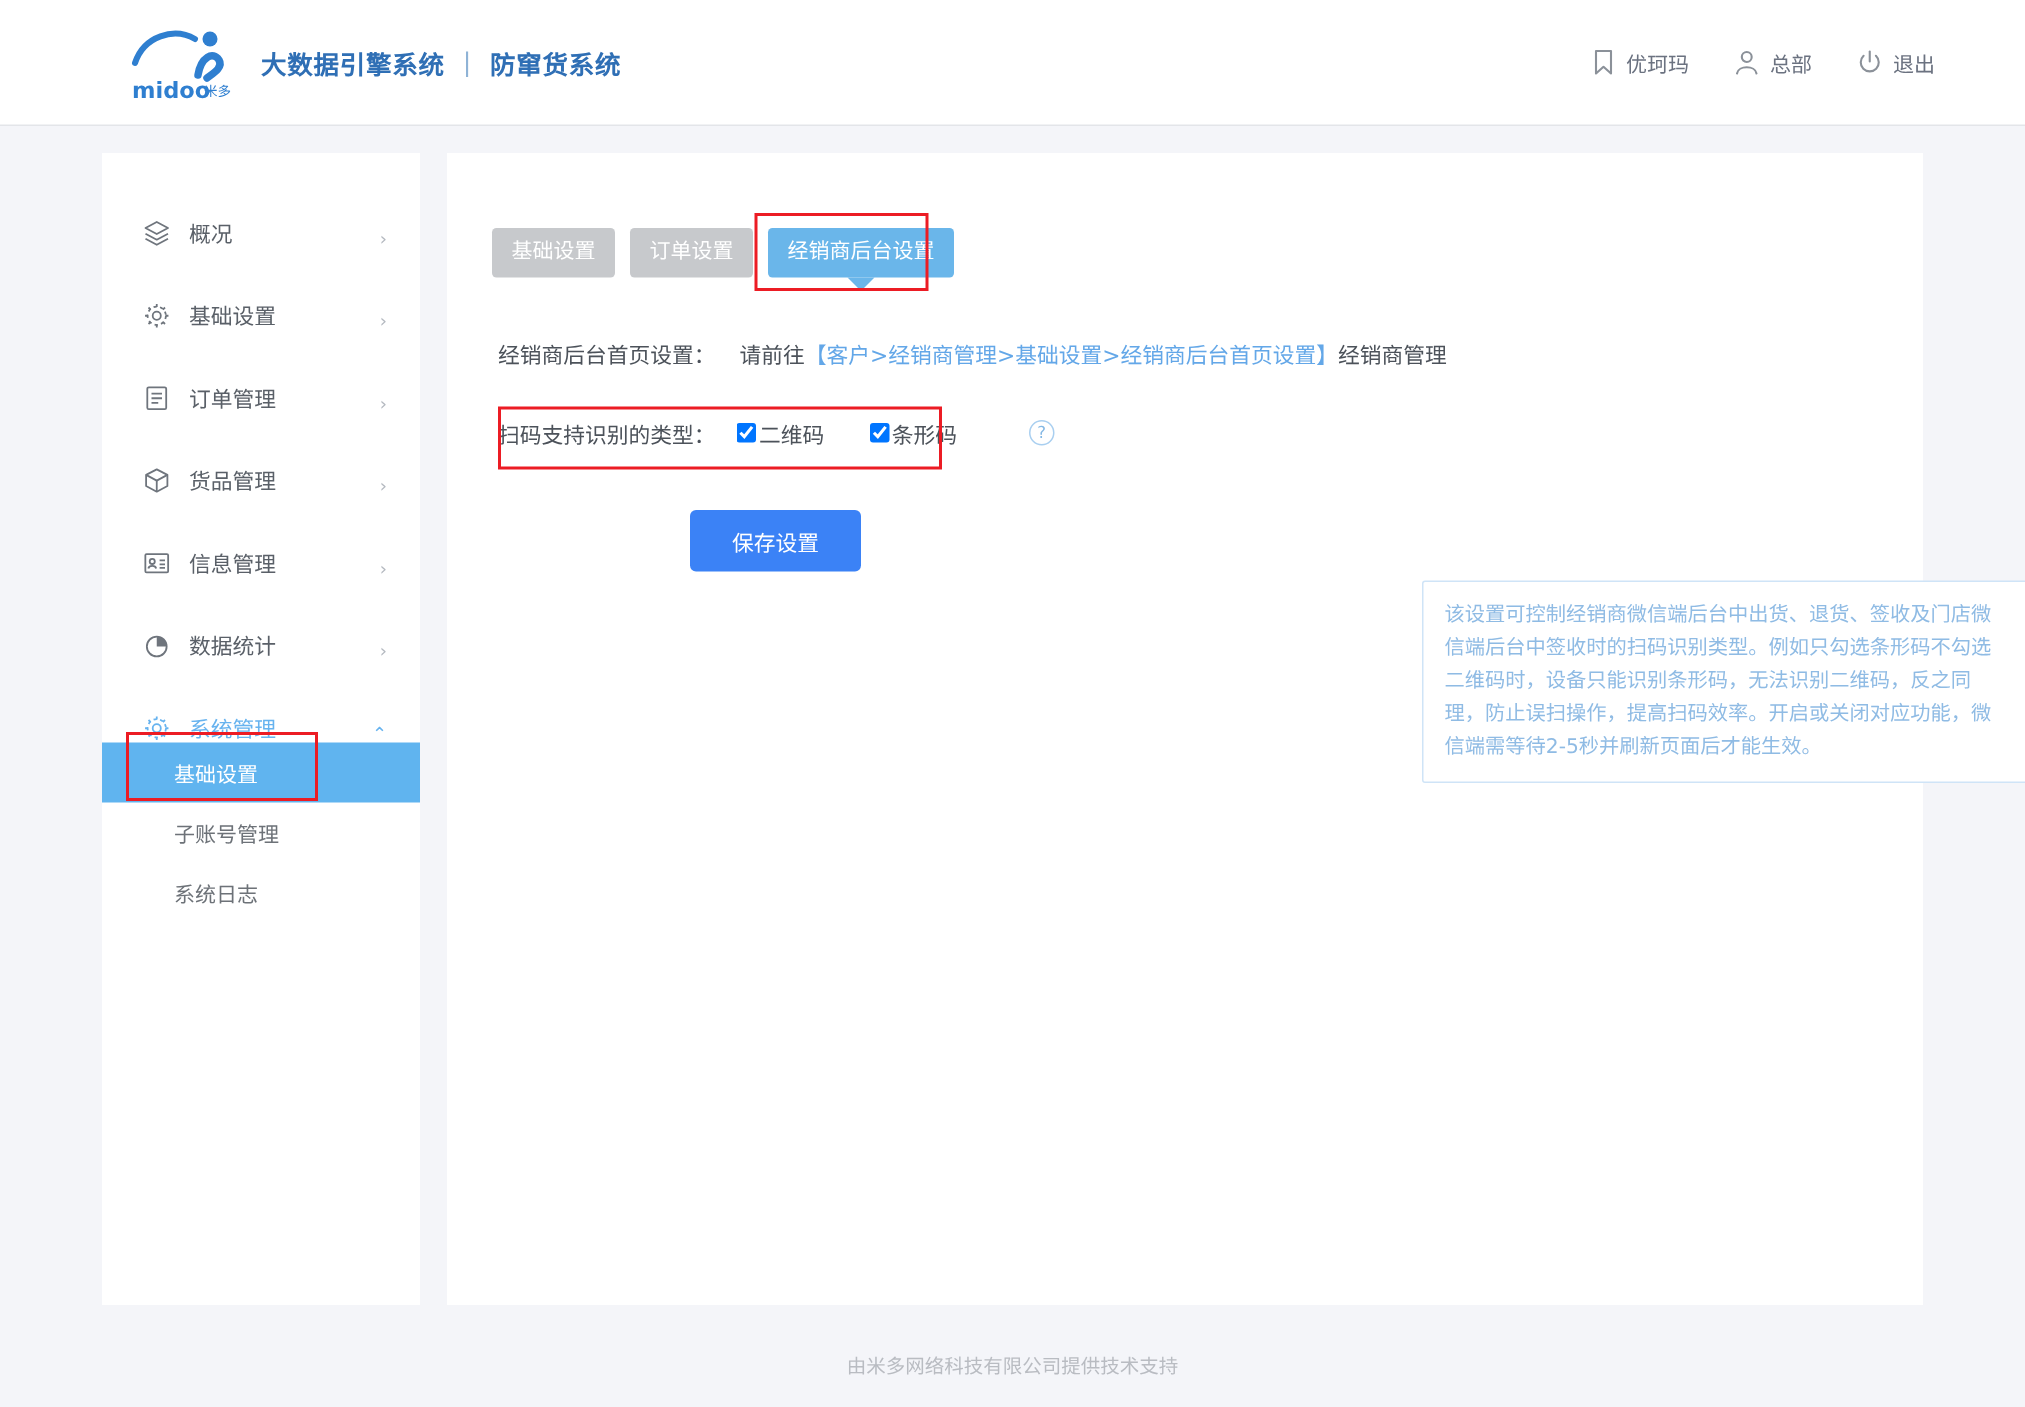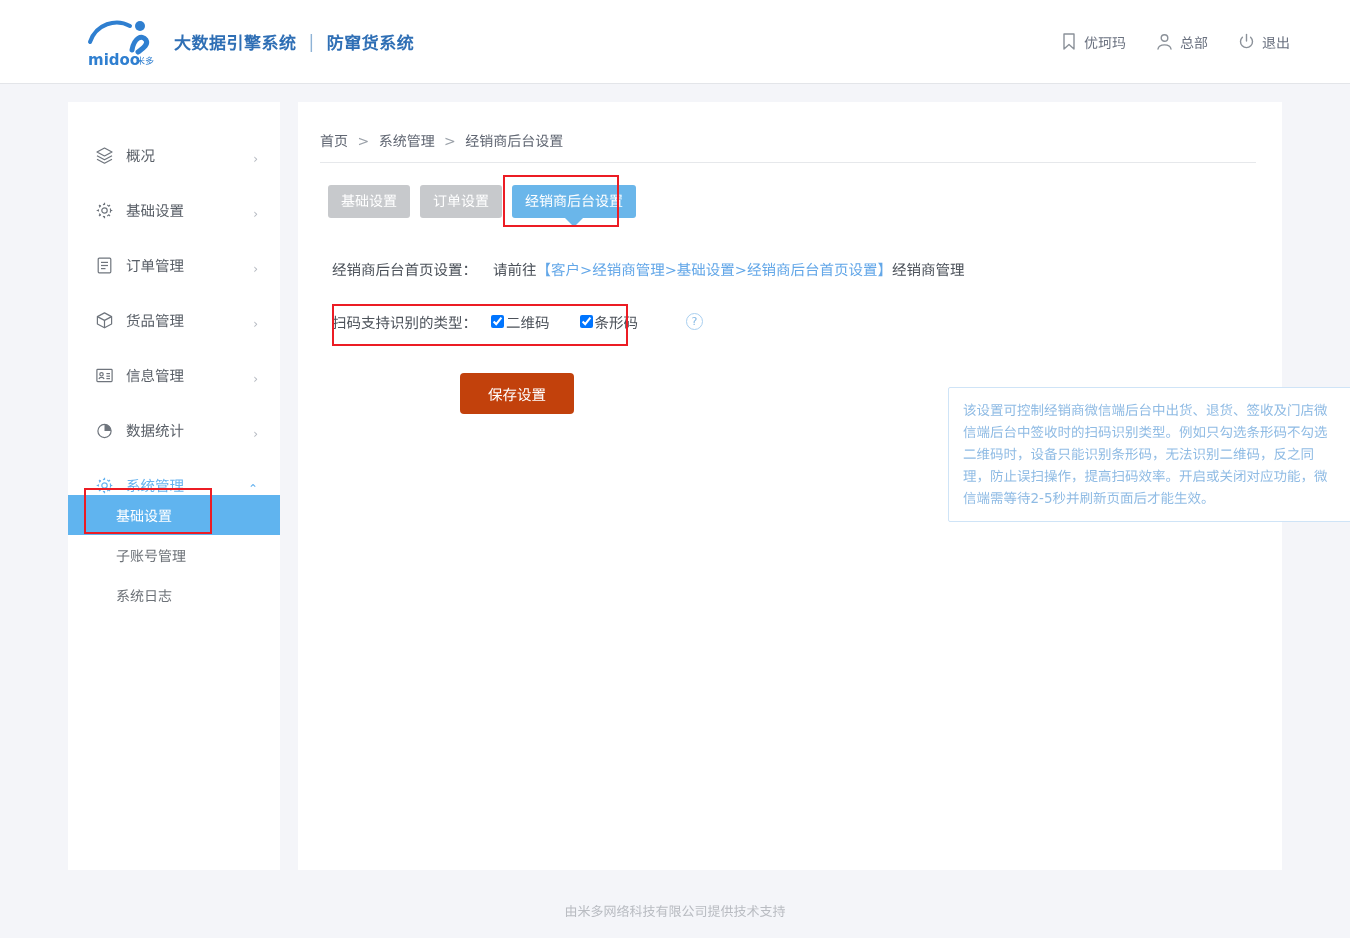--- a/index.html
+++ b/index.html
@@ -267,21 +267,21 @@
     line-height: 22px;
     padding: 11px 14px 12px 14px;
     border-radius: 2px;
   }
 
   .save-wrap {
     margin-top: 34px;
     padding-left: 140px;
   }
   .btn-save {
-    background: #c2410c;
+    background: #3b82f6;
     color: #ffffff;
     border: none;
     border-radius: 4px;
     font-size: 14.5px;
     padding: 10px 28px;
     cursor: pointer;
     font-family: inherit;
   }
 
   
@@ -445,27 +445,20 @@
         <span>子账号管理</span>
       </div>
       <div class="sub-item">
         <span>系统日志</span>
       </div>
     </div>
   </div>
 
   <div class="content main-area">
 
-    <div class="breadcrumb">
-      <span>首页</span>
-      <span class="sep">&gt;</span>
-      <span>系统管理</span>
-      <span class="sep">&gt;</span>
-      <span>经销商后台设置</span>
-    </div>
 
     <div class="tabs">
       <div class="tab">基础设置</div>
       <div class="tab">订单设置</div>
       <div class="tab-wrap">
         <div class="tab active">经销商后台设置</div>
         <div class="tab-caret"></div>
         <span class="redbox redbox-tab"></span>
       </div>
     </div>

